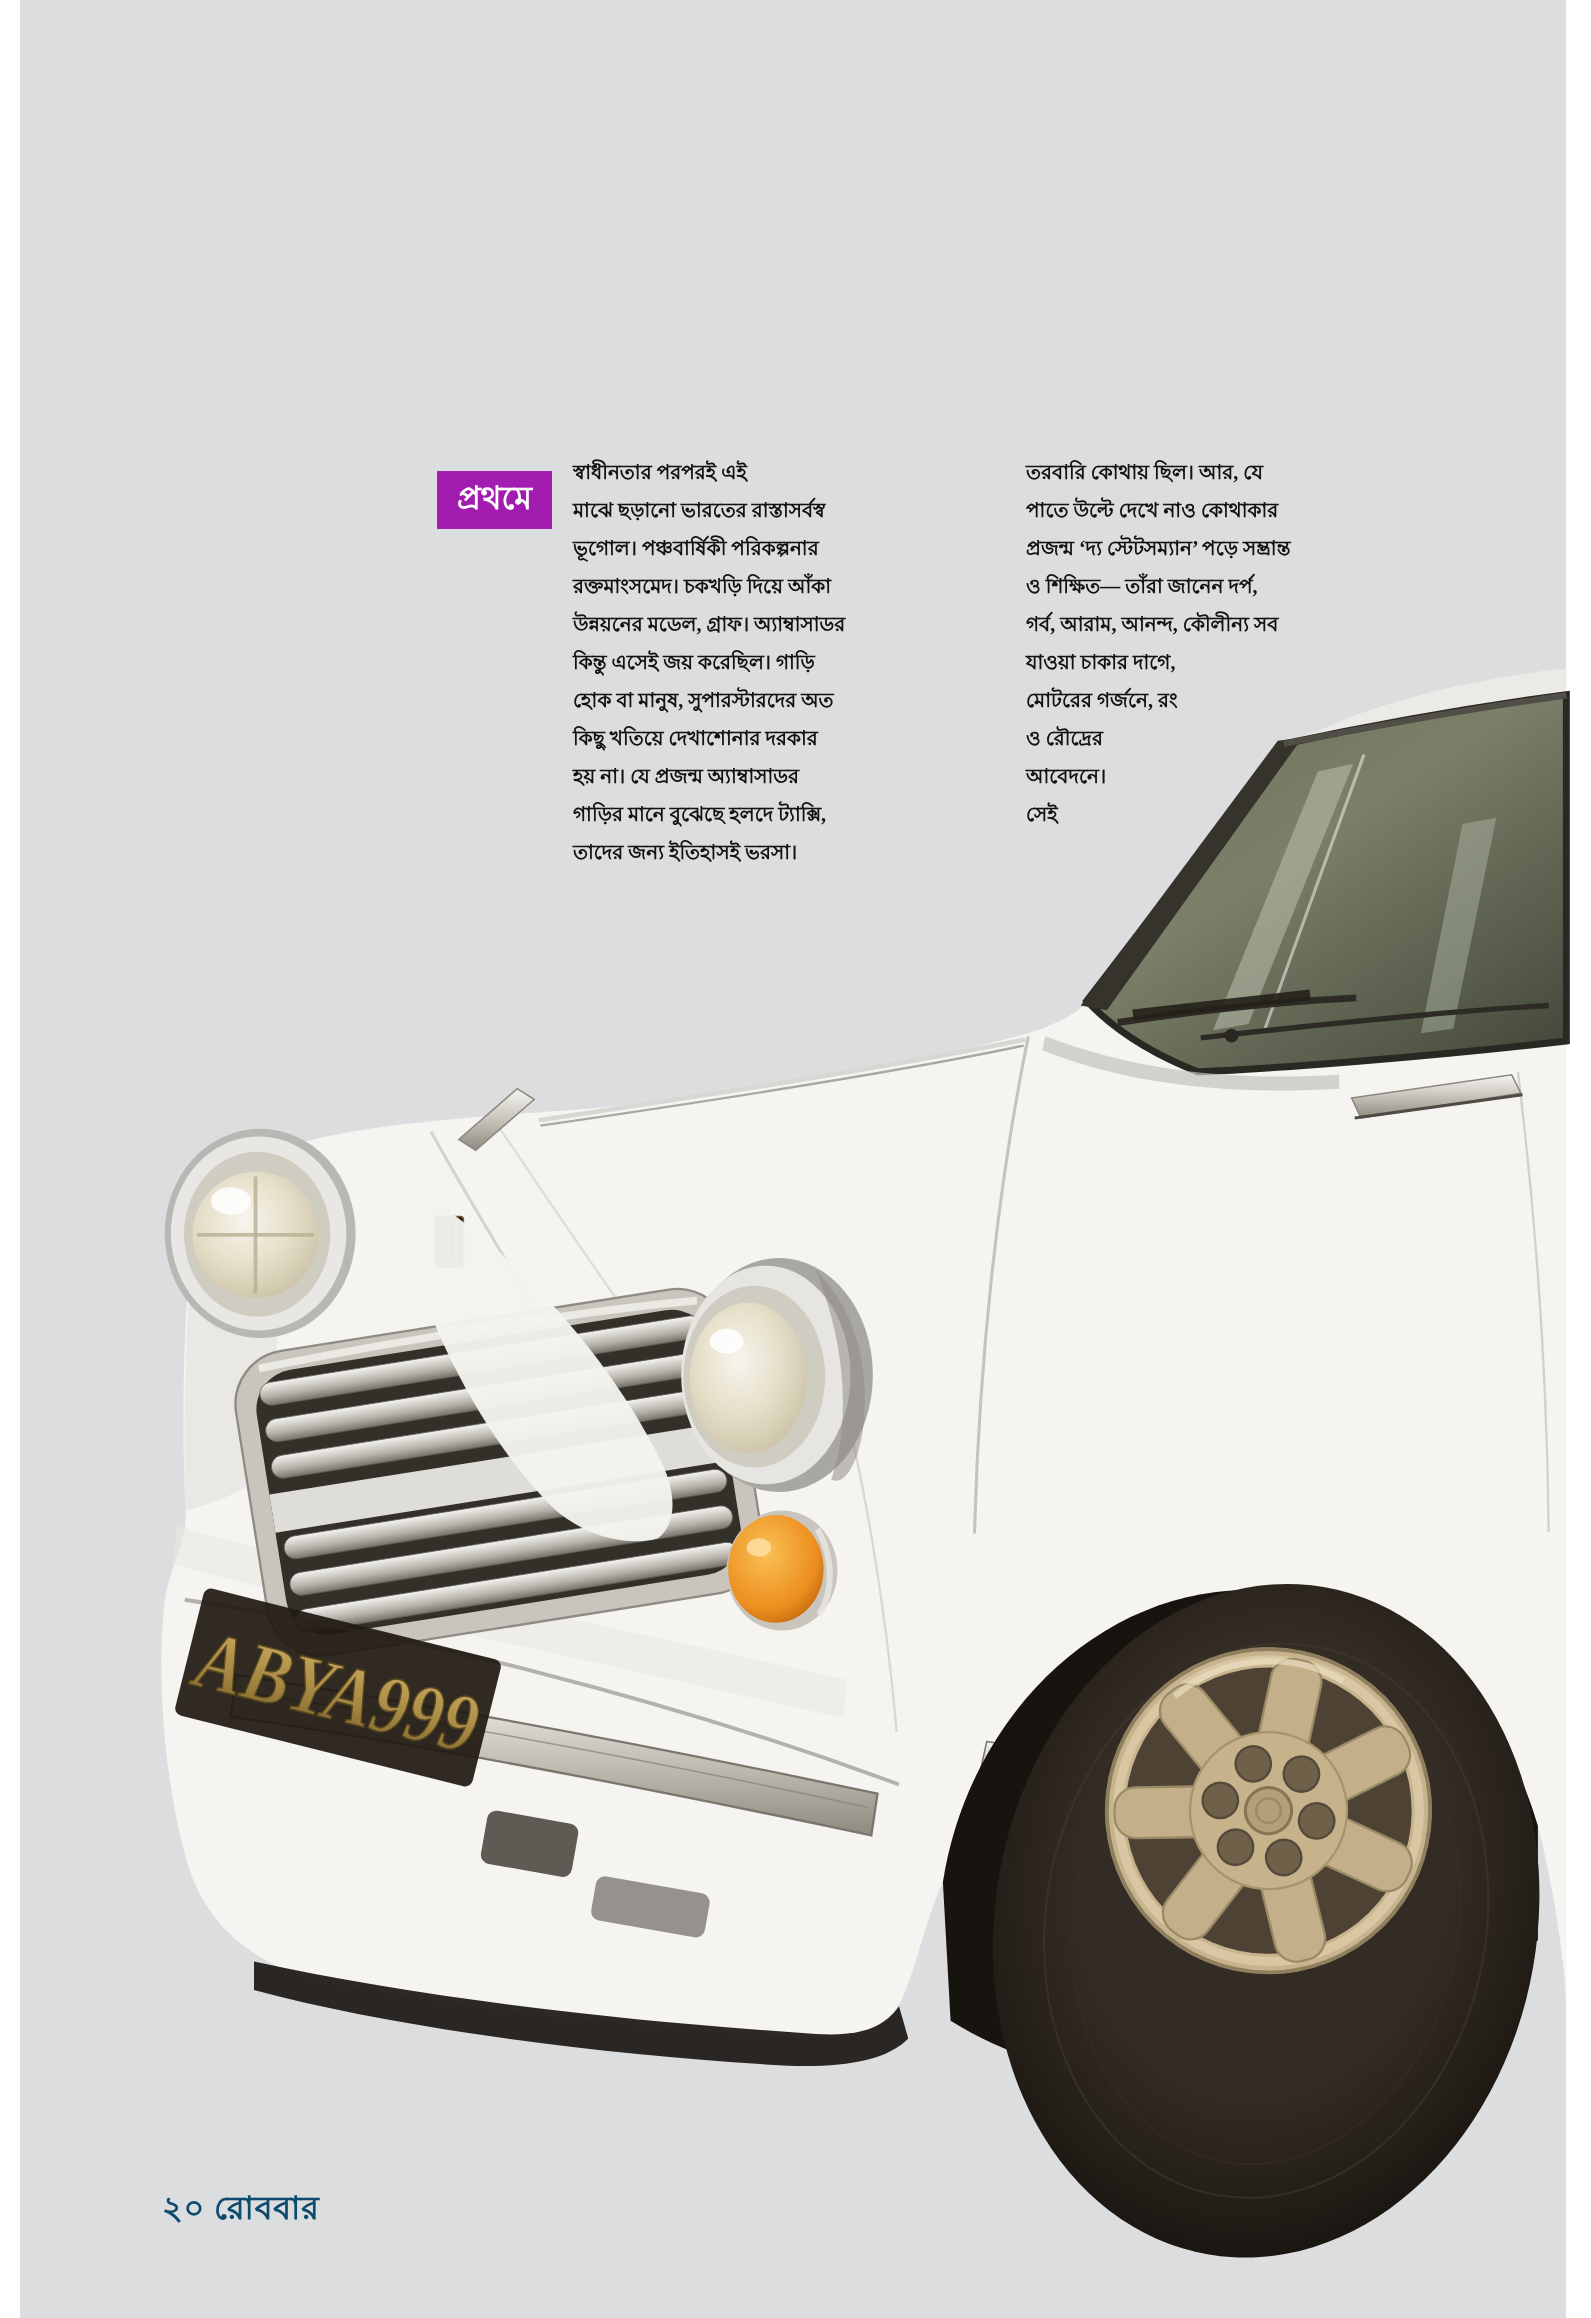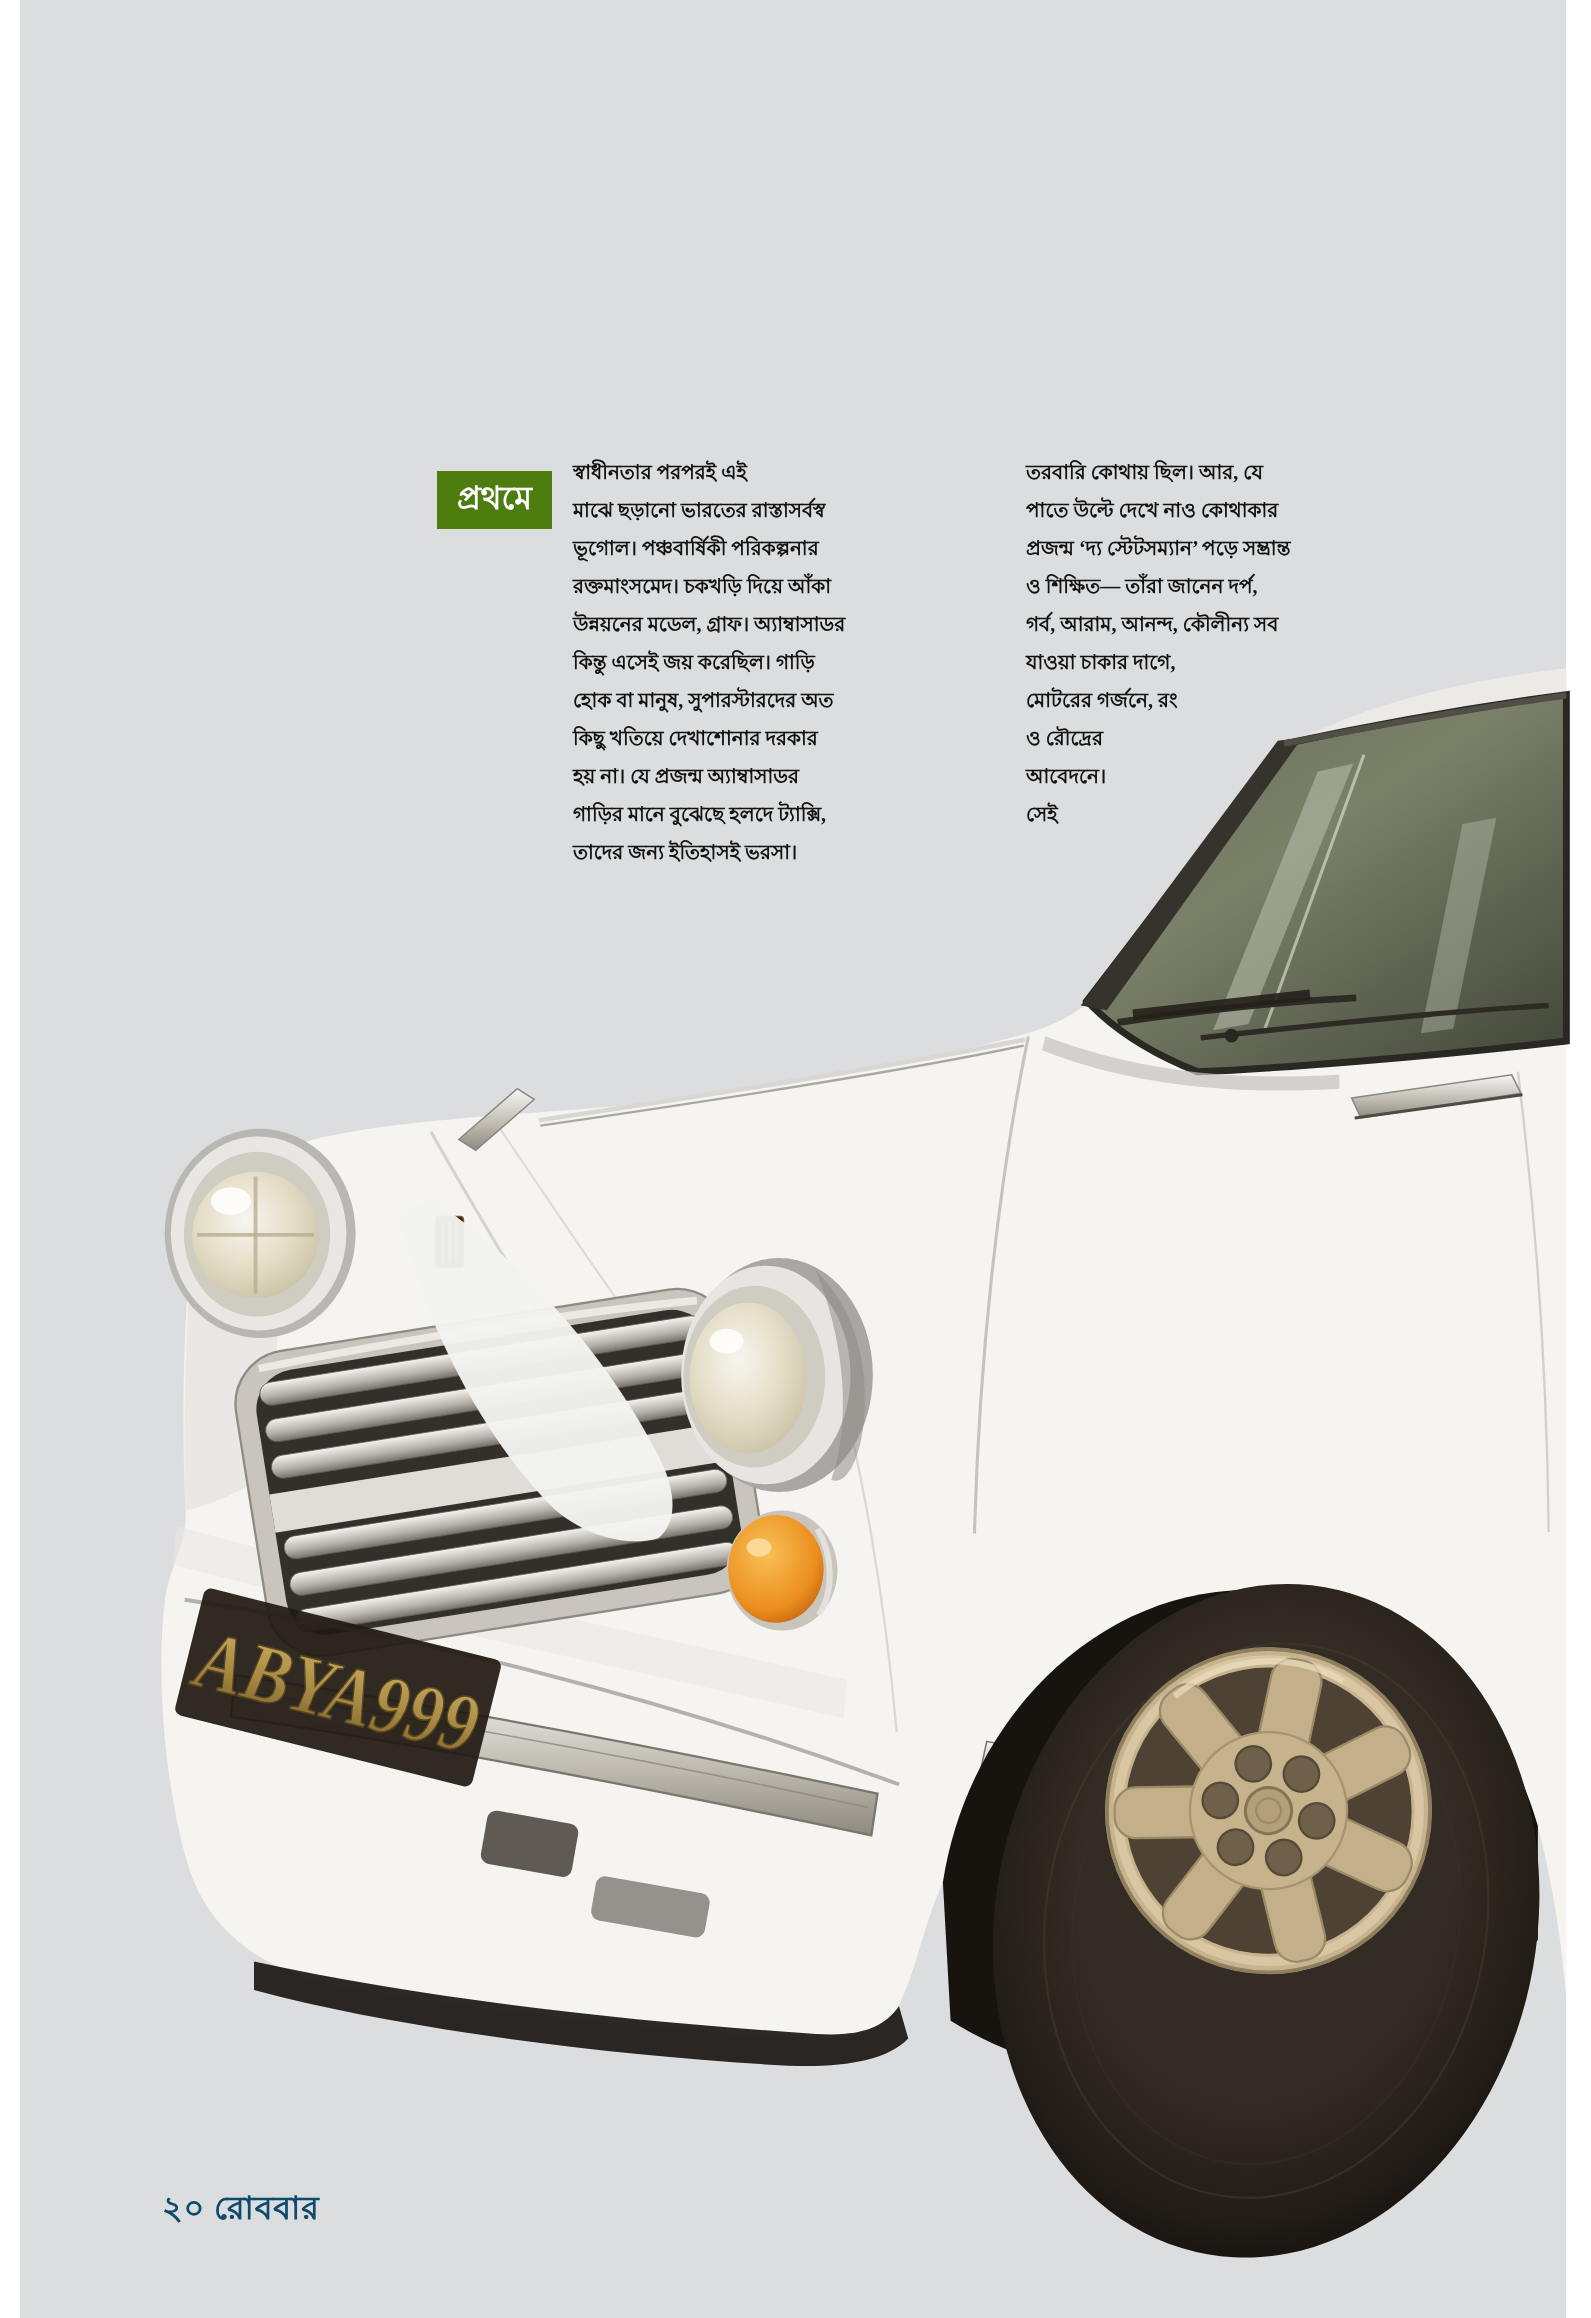--- a/index.html
+++ b/index.html
@@ -213,21 +213,21 @@
             <circle cx="-32" cy="-55.4" r="23"></circle>
             <circle cx="32" cy="-55.4" r="23"></circle>
         </g>
         <circle r="30" fill="#b3a078" stroke="#867454" stroke-width="4"></circle>
         <circle r="16" fill="none" stroke="#9b8a66" stroke-width="3"></circle>
         <path d="M -150 -120 A 190 190 0 0 1 60 -185" fill="none" stroke="#e9ddc0" stroke-width="8" opacity="0.7"></path>
       </g>
     </g>
   </svg>
 
-  <div class="kicker" style="background:#4d7c0f;">
+  <div class="kicker" style="background:#a21caf;">
     <span>প্রথমে</span>
   </div>
 
   <div id="col-left" class="col">
     <span class="tline">স্বাধীনতার পরপরই এই</span>
     <span class="tline">মাঝে ছড়ানো ভারতের রাস্তাসর্বস্ব</span>
     <span class="tline">ভূগোল। পঞ্চবার্ষিকী পরিকল্পনার</span>
     <span class="tline">রক্তমাংসমেদ। চকখড়ি দিয়ে আঁকা</span>
     <span class="tline">উন্নয়নের মডেল, গ্রাফ। অ্যাম্বাসাডর</span>
     <span class="tline">কিন্তু এসেই জয় করেছিল। গাড়ি</span>

